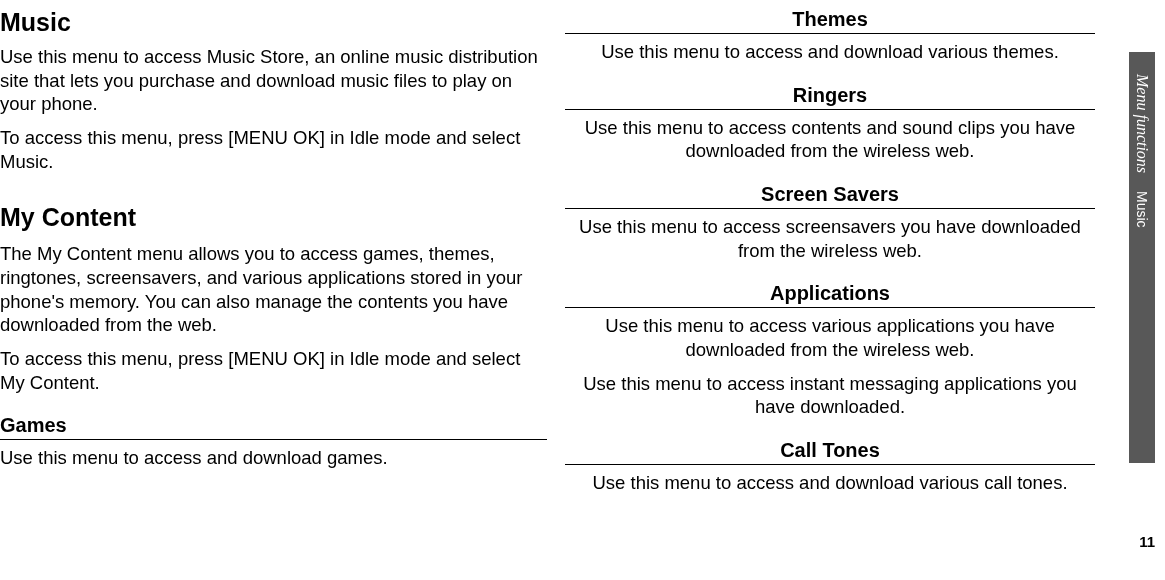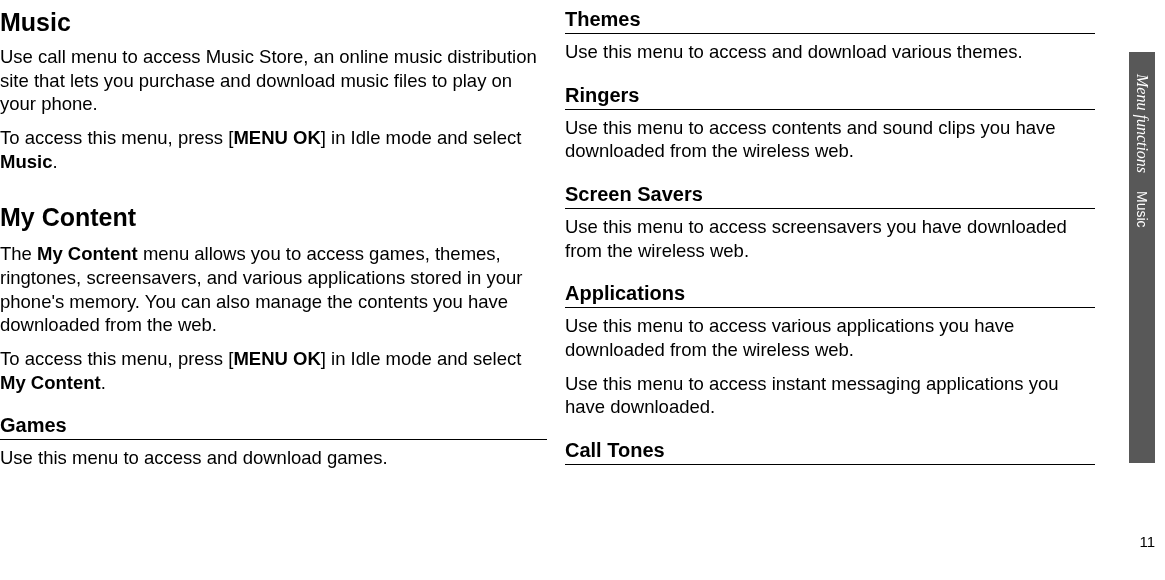--- a/index.html
+++ b/index.html
@@ -22,20 +22,21 @@
     .column {
       padding: 8px 18px 8px 0;
     }
     .column-left {
       width: 565px;
       padding-left: 0;
     }
     .column-right {
       width: 560px;
       padding-right: 30px;
+      text-align: center;
     }
     h1 {
       font-size: 25px;
       font-weight: bold;
       margin-bottom: 8px;
       margin-top: 0;
     }
     h1.spaced {
       margin-top: 30px;
       margin-bottom: 10px;
@@ -77,32 +78,33 @@
       font-style: normal;
       font-size: 14px;
       font-family: Verdana, Geneva, sans-serif;
     }
     .page-number {
       position: absolute;
       right: 10px;
       bottom: 30px;
       font-size: 15px;
       color: #000;
+      font-weight: bold;
     }
     b {
-      font-weight: bold;
+      font-weight: normal;
     }
   </style>
 </head>
 <body>
 
 <div class="page">
   <div class="column column-left">
     <h1>Music</h1>
-    <p>Use call menu to access Music Store, an online music distribution site that lets you purchase and download music files to play on your phone.</p>
+    <p>Use this menu to access Music Store, an online music distribution site that lets you purchase and download music files to play on your phone.</p>
     <p>
       <span>To access this menu, press [</span><b>MENU OK</b><span>] in Idle mode and select </span><b>Music</b><span>.</span>
     </p>
 
     <h1 class="spaced">My Content</h1>
     <p>
       <span>The </span><b>My Content</b><span> menu allows you to access games, themes, ringtones, screensavers, and various applications stored in your phone's memory. You can also manage the contents you have downloaded from the web.</span>
     </p>
     <p>
       <span>To access this menu, press [</span><b>MENU OK</b><span>] in Idle mode and select </span><b>My Content</b><span>.</span>
@@ -121,20 +123,21 @@
 
     <h2>Screen Savers</h2>
     <p>Use this menu to access screensavers you have downloaded from the wireless web.</p>
 
     <h2>Applications</h2>
     <p>Use this menu to access various applications you have downloaded from the wireless web.</p>
 
     <p>Use this menu to access instant messaging applications you have downloaded.</p>
 
     <h2>Call Tones</h2>
+    <p>Use this menu to access and download various call tones.</p>
   </div>
 </div>
 
 <div class="side-tab">
   <span class="italic">Menu functions</span>
   <span class="normal">Music</span>
 </div>
 
 <div class="page-number">11</div>
 

